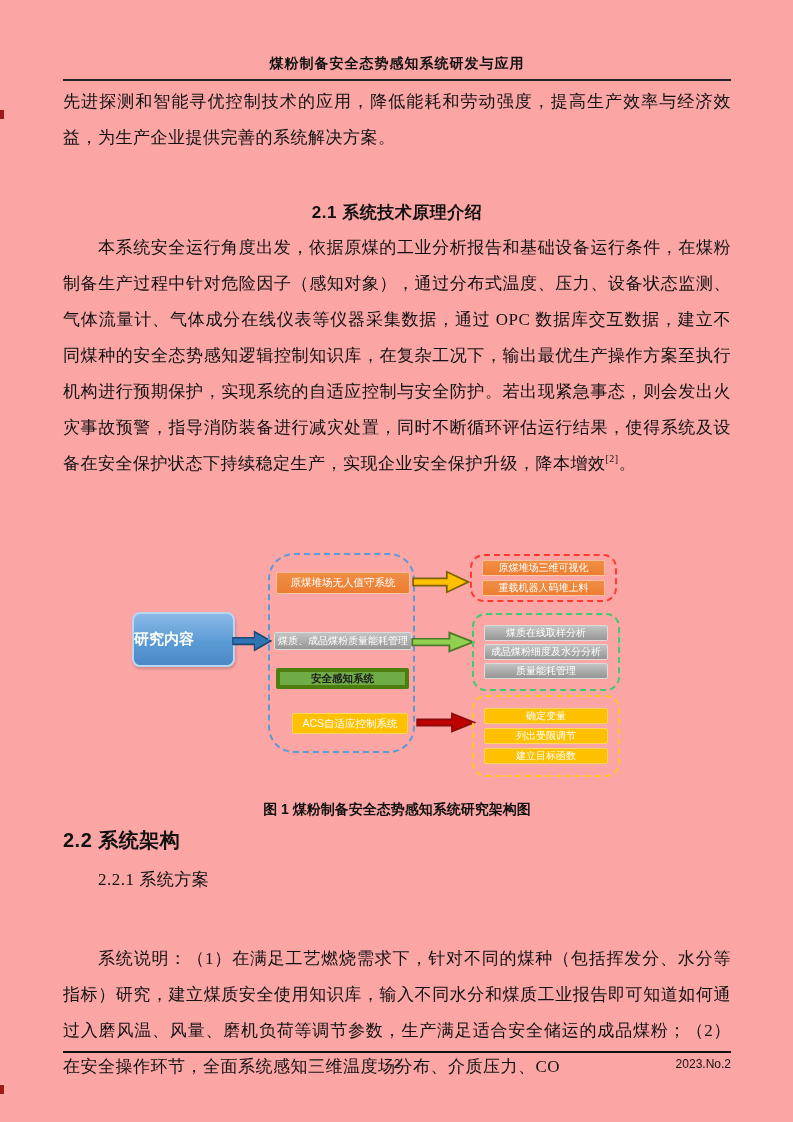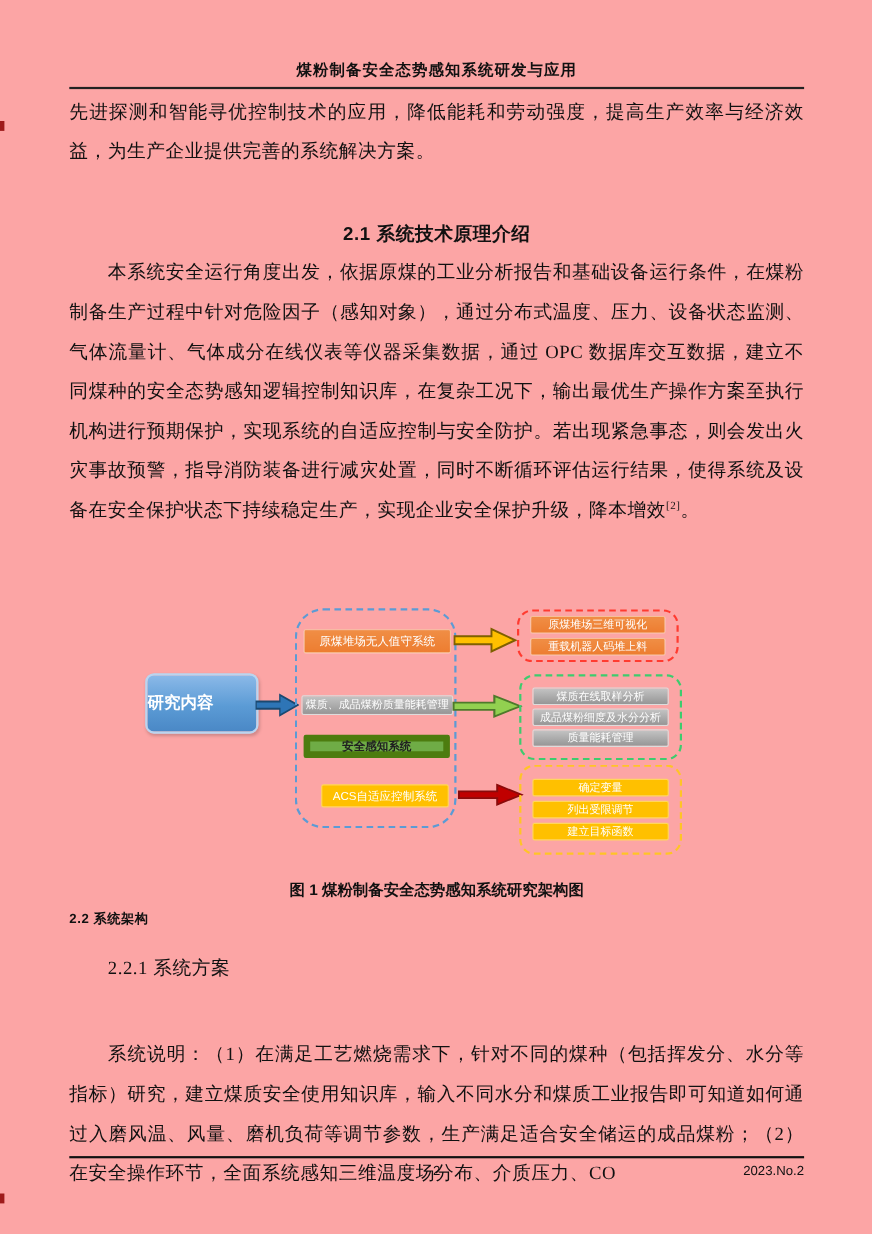--- a/index.html
+++ b/index.html
@@ -42,21 +42,21 @@
     position:absolute;top:163px;left:63px;width:668px;margin:0;
     font-family:"Liberation Sans","DejaVu Sans",sans-serif;
     font-size:19px;font-weight:bold;letter-spacing:1px;
   }
   .h-sub{
     position:absolute;left:63px;width:668px;margin:0;
     font-family:"Liberation Sans","DejaVu Sans",sans-serif;
     font-size:17px;font-weight:bold;letter-spacing:.5px;
   }
   .h21{top:201px;text-align:center;}
-  .h22{top:827px;font-size:12px;}
+  .h22{top:827px;font-size:20px;}
   .h-sub3{
     position:absolute;top:868px;left:98px;width:620px;
     font-size:17px;letter-spacing:.5px;
   }
   
   .diagram{position:absolute;left:120px;top:540px;width:560px;height:260px;margin:0;}
   .diagram *{box-sizing:border-box;}
   .box-root{
     position:absolute;left:12px;top:72px;width:103px;height:55px;
     background:linear-gradient(180deg,#8bb9e8 0%,#5b9bd5 55%,#4a88c6 100%);
@@ -70,21 +70,21 @@
     position:absolute;left:148px;top:13px;width:147px;height:200px;
     border:2px dashed #5b9bd5;border-radius:26px;
   }
   .mini-box{
     position:absolute;display:flex;align-items:center;justify-content:center;
     color:#fff;font-size:10.5px;white-space:nowrap;border-radius:2px;
     font-family:"Liberation Sans","DejaVu Sans",sans-serif;
   }
   .mb-orange{background:linear-gradient(180deg,#f08e45 0%,#ed7d31 100%);border:1px solid rgba(255,255,255,.5);}
   .mb-gray{background:linear-gradient(180deg,#c3c3c3 0%,#969696 100%);border:1px solid #dcdcdc;}
-  .mb-green{background:#6fac46;border:6px solid #4d7c0f;color:#202020;font-weight:bold;}
+  .mb-green{background:#6fac46;border:4px solid #4d7c0f;color:#202020;font-weight:bold;}
   .mb-gold{background:#ffc000;border:1px solid #ffd65e;}
   .mid-1{left:156px;top:32px;width:134px;height:22px;}
   .mid-2{left:154px;top:92px;width:138px;height:18px;font-size:10px;}
   .mid-3{left:156px;top:128px;width:133px;height:21px;}
   .mid-4{left:172px;top:173px;width:116px;height:21px;}
   .group{
     position:absolute;display:flex;flex-direction:column;justify-content:center;
     border-radius:14px;
   }
   .group .mini-box{position:static;}

